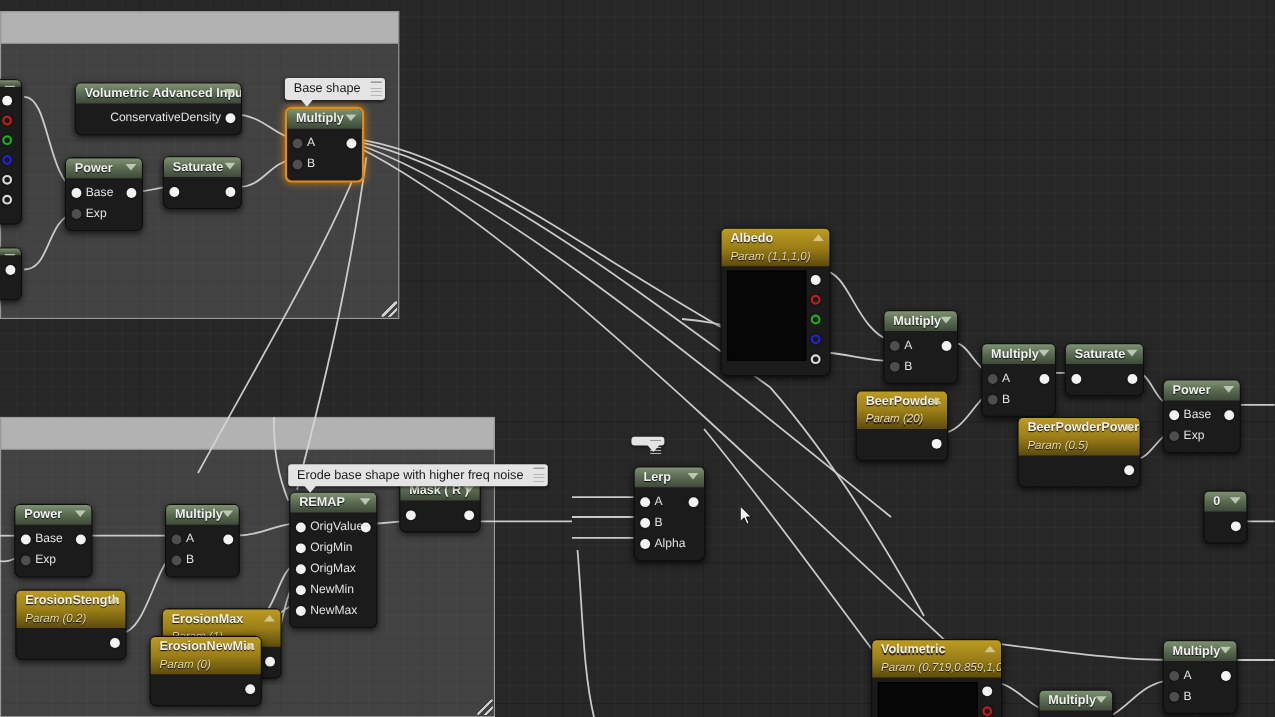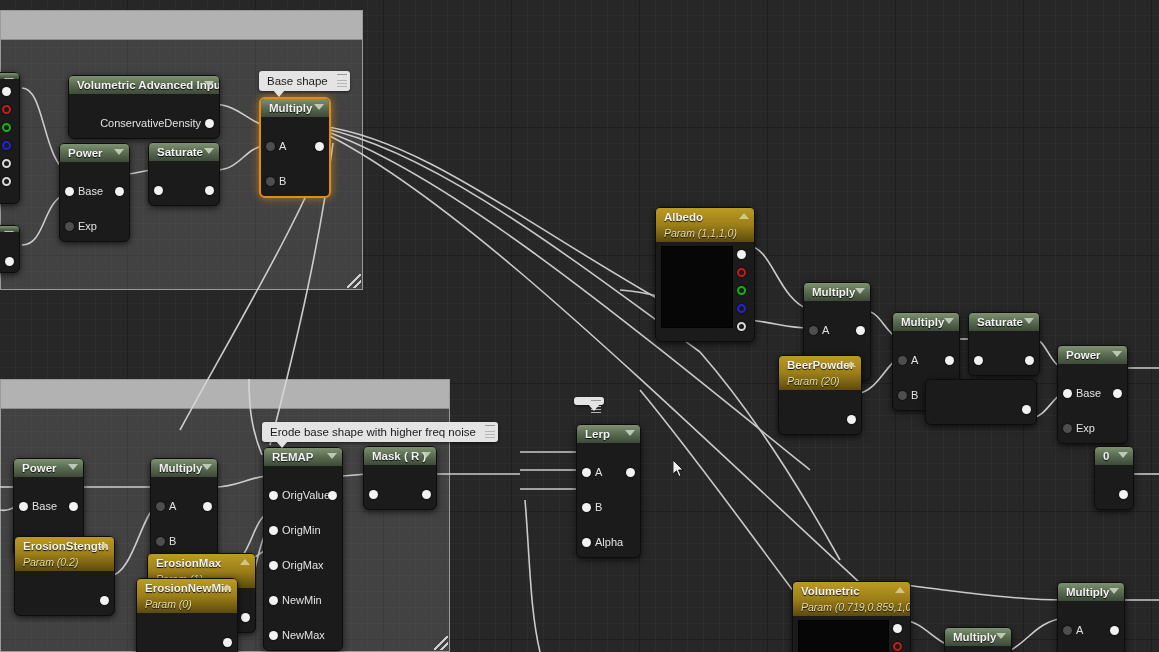--- a/index.html
+++ b/index.html
@@ -44,21 +44,21 @@
   .hdr .sub{display:block;font-weight:normal;font-style:italic;font-size:10.5px;
             color:#d8d8c0;margin-top:4px;}
   .hdr.param .sub{color:#e6dca8;}
   .caret{position:absolute;right:5px;top:5px;width:0;height:0;
          border-left:5px solid transparent;border-right:5px solid transparent;
          border-top:6px solid #cdd6c6;opacity:.85;}
   .caret.up{border-top:none;border-bottom:6px solid #d8cfa0;}
   .body{position:relative;padding:4px 0 5px 0;min-height:10px;}
   .row{position:relative;height:19px;line-height:19px;font-size:11px;color:#e2e2e2;
        white-space:nowrap;}
-  .row.l{padding-left:18px;margin-top:16px;}
+  .row.l{padding-left:18px;}
   .pin{position:absolute;width:9px;height:9px;border-radius:50%;
        background:#f2f2f2;box-shadow:0 0 2px #000;}
   .pin.lf{left:5px;top:5px;}
   .pin.rt{right:5px;top:5px;}
   .pin.dim{background:#4e4e4e;}
   .pin.red{background:transparent;border:2px solid #c21c1c;width:5px;height:5px;}
   .pin.grn{background:transparent;border:2px solid #13b313;width:5px;height:5px;}
   .pin.blu{background:transparent;border:2px solid #2222d8;width:5px;height:5px;}
   .pin.gry{background:transparent;border:2px solid #d8d8d8;width:5px;height:5px;}
   .swatch{position:absolute;left:5px;top:4px;background:#060606;border:1px solid #000;}
@@ -286,20 +286,21 @@
           <div class="row l"><span class="pin lf dim"></span><span>B</span></div>
         </div>
       </div>
       <div class="node" style="left: 968px; top: 312px; width: 72px;">
         <div class="hdr plain"><span>Saturate</span><div class="caret"></div></div>
         <div class="body">
           <div class="row l"><span class="pin lf"></span><span></span><span class="pin rt"></span></div>
         </div>
       </div>
       <div class="node" style="left: 925px; top: 379px; width: 112px;">
+        <div class="hdr param"><span>BeerPowderPower</span><span class="sub">Param (0.5)</span><div class="caret up"></div></div>
         <div class="body">
           <div class="row l">
             <span class="pin rt"></span>
           </div>
         </div>
       </div>
       <div class="node" style="left: 1057px; top: 345px; width: 71px;">
         <div class="hdr plain"><span>Power</span><div class="caret"></div></div>
         <div class="body">
           <div class="row l"><span class="pin lf"></span><span>Base</span><span class="pin rt"></span></div>
@@ -363,21 +364,21 @@
       <div class="node" style="left: 263px; top: 447px; width: 80px;">
         <div class="hdr plain"><span>REMAP</span><div class="caret"></div></div>
         <div class="body">
           <div class="row l"><span class="pin lf"></span><span>OrigValue</span><span class="pin rt"></span></div>
           <div class="row l"><span class="pin lf"></span><span>OrigMin</span></div>
           <div class="row l"><span class="pin lf"></span><span>OrigMax</span></div>
           <div class="row l"><span class="pin lf"></span><span>NewMin</span></div>
           <div class="row l"><span class="pin lf"></span><span>NewMax</span></div>
         </div>
       </div>
-      <div class="node" style="left: 363px; top: 446px; width: 74px;">
+      <div class="node" style="left: 363px; top: 436px; width: 74px;">
         <div class="hdr plain"><span>Mask ( R )</span><div class="caret"></div></div>
         <div class="body">
           <div class="row l"><span class="pin lf"></span><span></span><span class="pin rt"></span></div>
         </div>
       </div>
       <div class="node" style="left: 792px; top: 581px; width: 119px;">
         <div class="hdr param"><span>Volumetric</span><span class="sub">Param (0.719,0.859,1,0)</span><div class="caret up"></div></div>
         <div class="body" style="height: 50px;">
           <div class="swatch" style="width: 89px; height: 40px;"></div>
           <div class="pincol">

